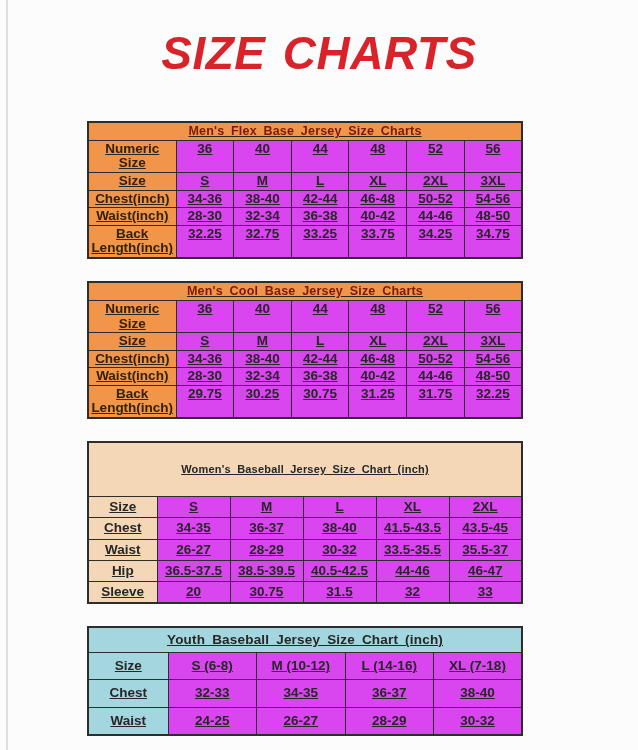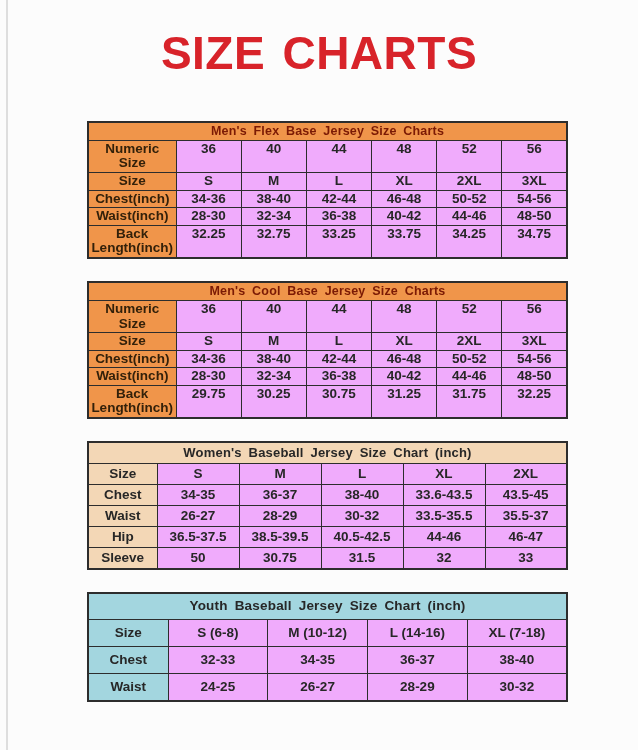--- a/index.html
+++ b/index.html
@@ -25,62 +25,64 @@
     position:absolute;left:6px;top:0;width:2px;height:100%;
     background:#dedede;
   }
   .page{padding-top:30px;}
   .main-title{
     margin:0;
     text-align:center;
     font-size:46px;
     line-height:1.0;
     font-weight:bold;
+    font-style:italic;
     color:var(--accent-red);
     letter-spacing:0.5px;
     word-spacing:4px;
   }
   .subtitle{
     margin:9px 0 0 87px;
     max-width:480px;
     font-size:23px;
     line-height:1.17;
     font-weight:bold;
     font-style:italic;
     color:var(--accent-red);
   }
   .tables{margin-left:87px;}
   table.size-table{
     border-collapse:collapse;
     table-layout:fixed;
-    width:481px;
+    width:436px;
     border:2px solid var(--border);
-    background:#f0abfc;
+    background:#d946ef;
     margin-top:22px;
+    text-decoration:underline;
   }
   table.size-table:first-child{margin-top:9px;}
   .size-table th,.size-table td{
     border:1.5px solid var(--border);
     font-weight:bold;
     text-align:center;
     overflow:hidden;
     color:var(--body-text);
   }
   .tbl-title{
     line-height:1.2;
     word-spacing:3px;
     letter-spacing:0.2px;
   }
   
   .t-orange .tbl-title{background:var(--orange-header);color:var(--orange-title-text);font-size:12.5px;padding:1px 2px;}
   .t-orange .row-label{background:var(--orange-header);color:var(--orange-label-text);}
   .t-orange td,.t-orange .row-label{font-size:13.5px;line-height:1.08;padding:1px 2px;vertical-align:top;}
   .t-orange col.col-label{width:88px;}
   
-  .t-peach .tbl-title{background:var(--peach-header);font-size:13px;padding:2px;}
+  .t-peach .tbl-title{background:var(--peach-header);font-size:11px;padding:20px;}
   .t-peach .row-label{background:var(--peach-header);}
   .t-peach td,.t-peach .row-label{font-size:13.5px;line-height:1.05;padding:3px 2px;vertical-align:middle;}
   .t-peach col.col-label{width:69px;}
   
   .t-blue .tbl-title{background:var(--blue-header);font-size:13.5px;padding:4px 18px;}
   .t-blue .row-label{background:var(--blue-header);}
   .t-blue td,.t-blue .row-label{font-size:13.5px;line-height:1.05;padding:6px 2px;vertical-align:middle;}
   .t-blue col.col-label{width:80px;}
 </style>
 </head>
@@ -235,42 +237,42 @@
             <td>M</td>
             <td>L</td>
             <td>XL</td>
             <td>2XL</td>
           </tr>
           <tr>
             <th class="row-label">Chest</th>
             <td>34-35</td>
             <td>36-37</td>
             <td>38-40</td>
-            <td>33.6-43.5</td>
+            <td>41.5-43.5</td>
             <td>43.5-45</td>
           </tr>
           <tr>
             <th class="row-label">Waist</th>
             <td>26-27</td>
             <td>28-29</td>
             <td>30-32</td>
             <td>33.5-35.5</td>
             <td>35.5-37</td>
           </tr>
           <tr>
             <th class="row-label">Hip</th>
             <td>36.5-37.5</td>
             <td>38.5-39.5</td>
             <td>40.5-42.5</td>
             <td>44-46</td>
             <td>46-47</td>
           </tr>
           <tr>
             <th class="row-label">Sleeve</th>
-            <td>50</td>
+            <td>20</td>
             <td>30.75</td>
             <td>31.5</td>
             <td>32</td>
             <td>33</td>
           </tr>
         </tbody>
       </table>
       <table class="size-table t-blue">
         <colgroup>
           <col class="col-label">

